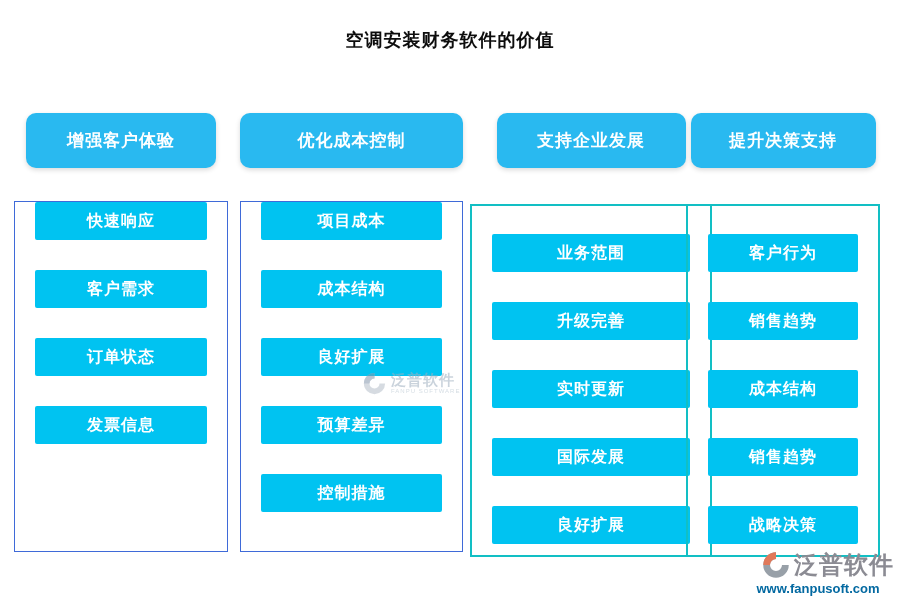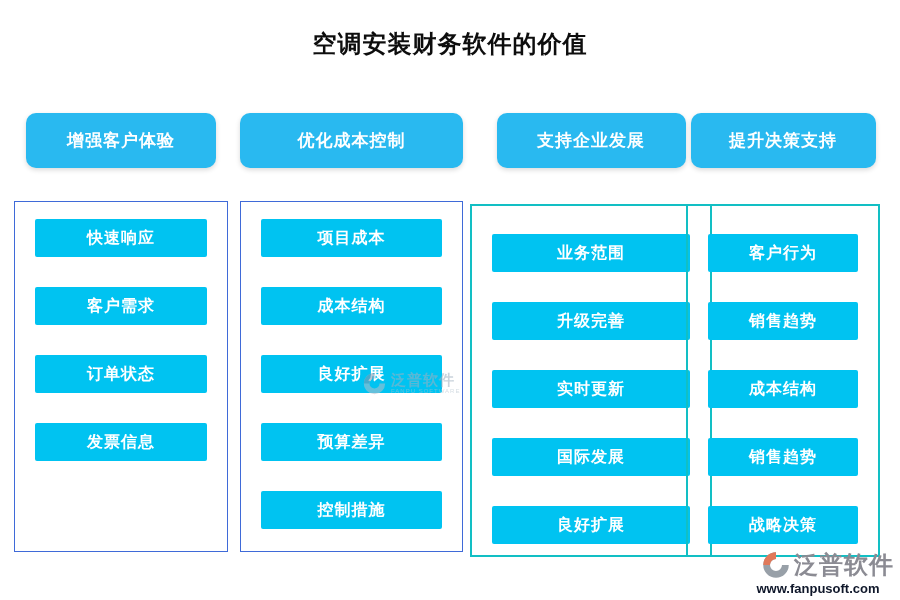--- a/index.html
+++ b/index.html
@@ -1,54 +1,54 @@
 <!DOCTYPE html>
 <html><head>
 <meta charset="utf-8">
 <style>
   html,body{margin:0;padding:0;background:#fff;}
   body{width:900px;height:600px;font-family:"Liberation Sans","DejaVu Sans",sans-serif;}
   .stage{position:relative;width:900px;height:600px;background:#fff;overflow:hidden;}
 
   .title{position:absolute;top:28px;left:0;width:100%;text-align:center;
-         font-size:24px;font-weight:bold;color:#0d0d0d;letter-spacing:1px;}
+         font-size:18px;font-weight:bold;color:#0d0d0d;letter-spacing:1px;}
 
   .col{position:absolute;top:97px;}
   .c1{left:14px;width:214px;}
   .c2{left:240px;width:223px;}
   .c3{left:470px;width:242px;}
   .c4{left:686px;width:194px;}
 
   .hdr{height:55px;border-radius:10px;background:#29b9f0;color:#fff;font-weight:bold;
        font-size:17px;display:flex;align-items:center;justify-content:center;
        margin:16px auto;box-shadow:0 2px 5px rgba(0,0,0,.15);letter-spacing:1px;}
   .c1 .hdr{width:190px;}
   .c2 .hdr{width:223px;}
   .c3 .hdr{width:189px;}
   .c4 .hdr{width:185px;}
 
-  .box{box-sizing:border-box;margin-top:33px;border:1px solid #3f6ad8;height:351px;padding-top:17px;}
+  .box{box-sizing:border-box;margin-top:33px;border:1px solid #3f6ad8;height:351px;}
   .col.teal .box{margin-top:36px;border:2px solid #12bfc4;height:353px;padding-top:28px;}
 
   .item{height:38px;margin:0 20px 30px;background:#00c3f1;color:#fff;font-weight:bold;
         font-size:16px;display:flex;align-items:center;justify-content:center;
         border-radius:2px;letter-spacing:1px;}
 
   
   .wm{position:absolute;left:362px;top:371px;display:flex;align-items:center;gap:4px;opacity:.55;}
   .wm svg{width:25px;height:25px;}
   .wm .wm-brand{font-size:15px;font-weight:bold;color:#9fb0c0;letter-spacing:1px;line-height:15px;}
   .wm .wm-sub{font-size:6px;color:#b4c2ce;letter-spacing:1px;line-height:8px;}
 
   
   .logo{position:absolute;left:742px;top:549px;width:152px;}
   .logo-row{display:flex;align-items:center;justify-content:flex-end;gap:3px;}
   .logo-row svg{width:30px;height:30px;}
   .logo-brand{font-size:24px;font-weight:bold;color:#8b8b93;letter-spacing:1px;}
-  .logo-url{text-align:center;font-size:13px;font-weight:bold;color:#0f172a;margin-top:0;}
+  .logo-url{text-align:center;font-size:13px;font-weight:bold;color:#0369a1;margin-top:0;}
 </style>
 </head>
 <body>
 
 <div class="stage">
 
   <div class="title">空调安装财务软件的价值</div>
 
   <div class="col c1">
     <div class="hdr">增强客户体验</div>

